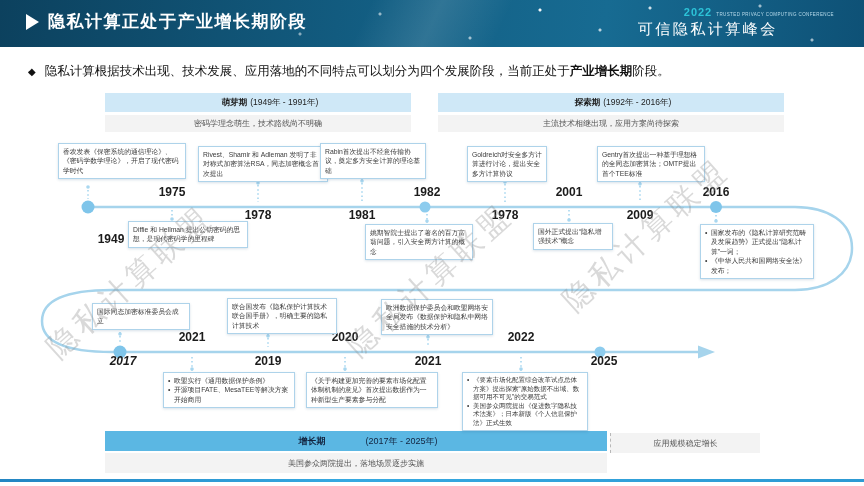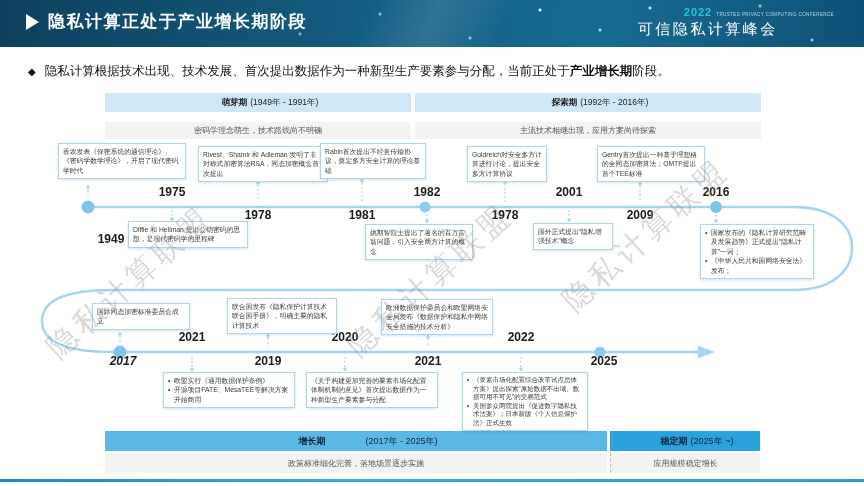--- a/index.html
+++ b/index.html
@@ -33,21 +33,21 @@
   
   .intro{position:absolute;left:28px;top:63px;font-size:12.5px;color:#111;display:flex;gap:9px;align-items:center;}
   .intro .mk{font-size:10px;}
   .intro b{font-weight:bold;}
 
   
   .stage{position:absolute;}
   .stage .s-title{height:19px;display:flex;align-items:center;justify-content:center;
       font-size:8.5px;color:#1c1c1c;padding-left:24px;}
   .stage .s-title b{font-weight:bold;margin-right:3px;}
-  .stage .s-desc{height:17px;margin-top:10px;background:#f3f3f3;display:flex;align-items:center;
+  .stage .s-desc{height:17px;margin-top:3px;background:#f3f3f3;display:flex;align-items:center;
       justify-content:center;font-size:8px;color:#555;}
   .stage.top .s-title{background:#cfe8f7;}
   .stage.growth .s-title{background:#5bb7e3;font-size:9px;font-weight:bold;color:#13243f;height:20px;gap:37px;}
   .stage.stable .s-title{background:#2aa2dc;font-size:9px;font-weight:bold;color:#13243f;height:20px;}
   .stage.bottom .s-desc{height:20px;margin-top:2px;}
   .stage.stable .s-desc{border-left:1px dashed #b8b8b8;}
 
   
   .tl-svg{position:absolute;left:0;top:0;z-index:1;}
   .yl{position:absolute;width:44px;text-align:center;font-size:12px;font-weight:bold;
@@ -82,31 +82,31 @@
       <div class="logo-row1">
         <span class="logo-year">2022</span>
         <span class="logo-tag">TRUSTED PRIVACY COMPUTING CONFERENCE</span>
       </div>
       <div class="logo-name">可信隐私计算峰会</div>
     </div>
   </div>
 
   <div class="intro">
     <span class="mk">◆</span>
-    <span><span>隐私计算根据技术出现、技术发展、首次提出数据作为一种新型生产要素参与分配，当前正处于</span><b>产业增长期</b><span>阶段。</span></span>
+    <span><span>隐私计算根据技术出现、技术发展、应用落地的不同特点可以划分为四个发展阶段，当前正处于</span><b>产业增长期</b><span>阶段。</span></span>
   </div>
 
   <div class="stage top" style="left:105px;top:93px;width:306px;">
     <div class="s-title">
         <b>萌芽期</b>
         <span>(1949年 - 1991年)</span>
       </div>
     <div class="s-desc">密码学理念萌生，技术路线尚不明确</div>
   </div>
-  <div class="stage top" style="left:415px;top:93px;width:346px;">
+  <div class="stage top" style="left:438px;top:93px;width:346px;">
     <div class="s-title">
         <b>探索期</b>
         <span>(1992年 - 2016年)</span>
       </div>
     <div class="s-desc">主流技术相继出现，应用方案尚待探索</div>
   </div>
 
   <svg class="tl-svg" width="864" height="486" viewBox="0 0 864 486">
     <path d="M 88 207 H 795 C 828 207 852 222 852 248 C 852 274 828 290 795 290 H 112 C 75 290 42 297 42 321 C 42 345 75 352 112 352 H 700" fill="none" stroke="#a6d4ec" stroke-width="2.5"></path>
     <polygon points="698,345.5 715,352 698,358.5" fill="#a6d4ec"></polygon>
@@ -217,27 +217,23 @@
   <div class="ebox bul small" style="left:462px;top:372px;width:116px;">
     <div class="li">《要素市场化配置综合改革试点总体方案》提出探索“原始数据不出域、数据可用不可见”的交易范式</div>
     <div class="li">美国参众两院提出《促进数字隐私技术法案》；日本新版《个人信息保护法》正式生效</div>
   </div>
 
   <div class="stage bottom growth" style="left:105px;top:431px;width:502px;">
     <div class="s-title">
         <b>增长期</b>
         <span style="font-weight:normal;">(2017年 - 2025年)</span>
       </div>
-    <div class="s-desc">政策标准细化完善，落地场景逐步实施</div>
+    <div class="s-desc">美国参众两院提出，落地场景逐步实施</div>
   </div>
   <div class="stage bottom stable" style="left:610px;top:431px;width:150px;">
-    <div class="s-title">
-        <b>稳定期</b>
-        <span style="font-weight:normal;">(2025年 ~)</span>
-      </div>
     <div class="s-desc">应用规模稳定增长</div>
   </div>
 
   <div class="wm" style="left:52px;top:332px;">隐私计算联盟</div>
   <div class="wm" style="left:352px;top:330px;">隐私计算联盟</div>
   <div class="wm" style="left:568px;top:285px;">隐私计算联盟</div>
 
   <div class="footline"></div>
 
 </div>

